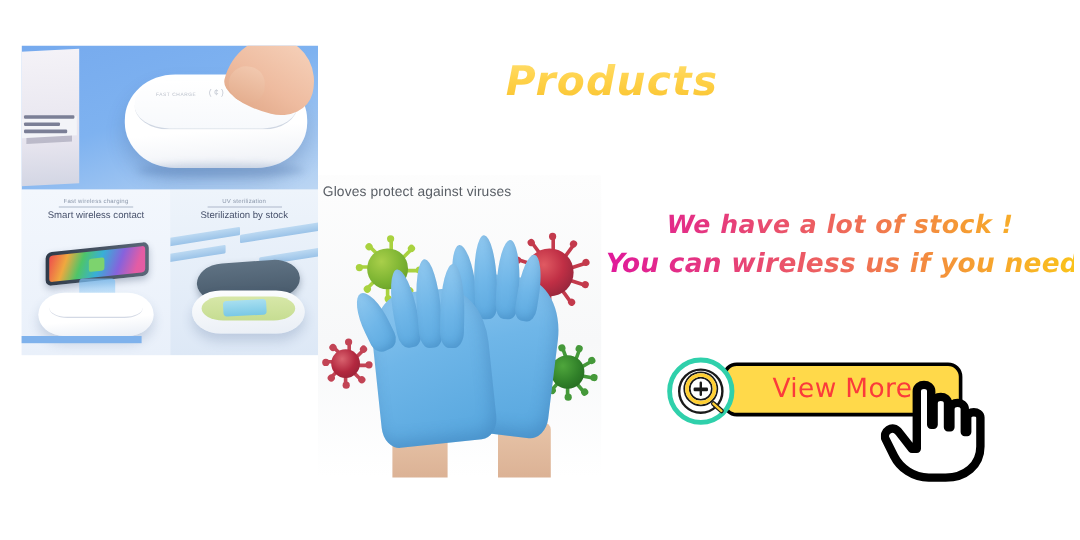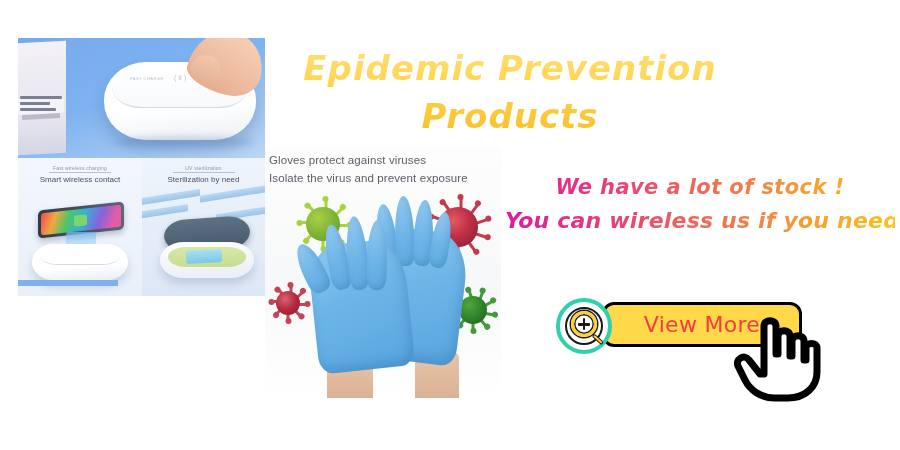--- a/index.html
+++ b/index.html
@@ -540,41 +540,40 @@
       <div class="lp-pane a">
         <div class="lp-lab-s">Fast wireless charging</div>
         <div class="lp-lab-b">Smart wireless contact</div>
         <div class="lp-phone"></div>
         <div class="lp-beam"></div>
         <div class="lp-base"></div>
       </div>
 
       <div class="lp-pane b">
         <div class="lp-lab-s">UV sterilization</div>
-        <div class="lp-lab-b">Sterilization by need</div>
+        <div class="lp-lab-b">Sterilization by stock</div>
         <div class="lp-bars">
           <i style="left:-6px; top:6px;  width:64px;"></i>
           <i style="left:58px; top:2px;  width:72px;"></i>
           <i style="left:-4px; top:20px; width:50px;"></i>
           <i style="left:74px; top:22px; width:56px;"></i>
         </div>
         <div class="lp-open-lid"></div>
         <div class="lp-open-base">
           <div class="lp-open-inner"></div>
           <div class="lp-mask"></div>
         </div>
       </div>
 
     </div>
   </div>
   <div class="blue-strip"></div>
 
   <div class="gloves-photo">
     <div class="gl-line l1">Gloves protect against viruses</div>
-    <div class="gl-line l2">Isolate the virus and prevent exposure</div>
 
     <div class="virus v1">
       <span class="spike" style="transform:rotate(0deg) translateX(-50%)"></span>
       <span class="spike" style="transform:rotate(45deg) translateX(-50%)"></span>
       <span class="spike" style="transform:rotate(90deg) translateX(-50%)"></span>
       <span class="spike" style="transform:rotate(135deg) translateX(-50%)"></span>
       <span class="spike" style="transform:rotate(180deg) translateX(-50%)"></span>
       <span class="spike" style="transform:rotate(225deg) translateX(-50%)"></span>
       <span class="spike" style="transform:rotate(270deg) translateX(-50%)"></span>
       <span class="spike" style="transform:rotate(315deg) translateX(-50%)"></span>
@@ -629,21 +628,20 @@
 
     <div class="wrist" style="left:62px; top:210px; width:46px; height:44px;"></div>
     <div class="glove glove-palm" style="left:48px; top:96px; width:96px; height:128px; transform:rotate(-6deg);"></div>
     <div class="finger" style="left:36px; top:96px; width:22px; height:52px; transform:rotate(-26deg);"></div>
     <div class="finger" style="left:62px; top:78px; width:20px; height:66px; transform:rotate(-11deg);"></div>
     <div class="finger" style="left:82px; top:70px; width:20px; height:74px; transform:rotate(-5deg);"></div>
     <div class="finger" style="left:102px; top:74px; width:20px; height:70px; transform:rotate(1deg);"></div>
   </div>
 
   <div class="headline">
-    <span>Epidemic Prevention</span>
     <span class="l2">Products</span>
   </div>
 
   <div class="promo">
     <span class="promo-line p1">We have a lot of  stock !</span>
     <span class="promo-line p2">You can wireless us if you need</span>
   </div>
 
 
   <div class="cta">

